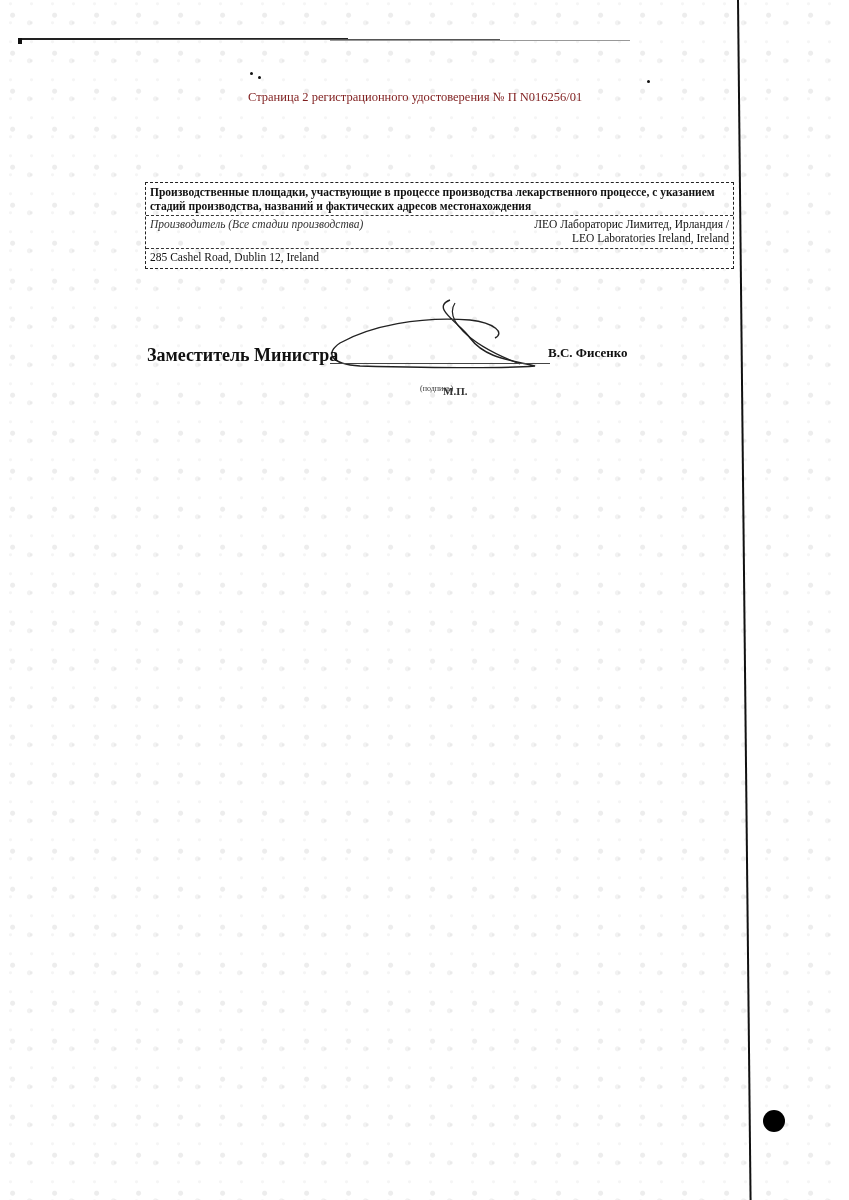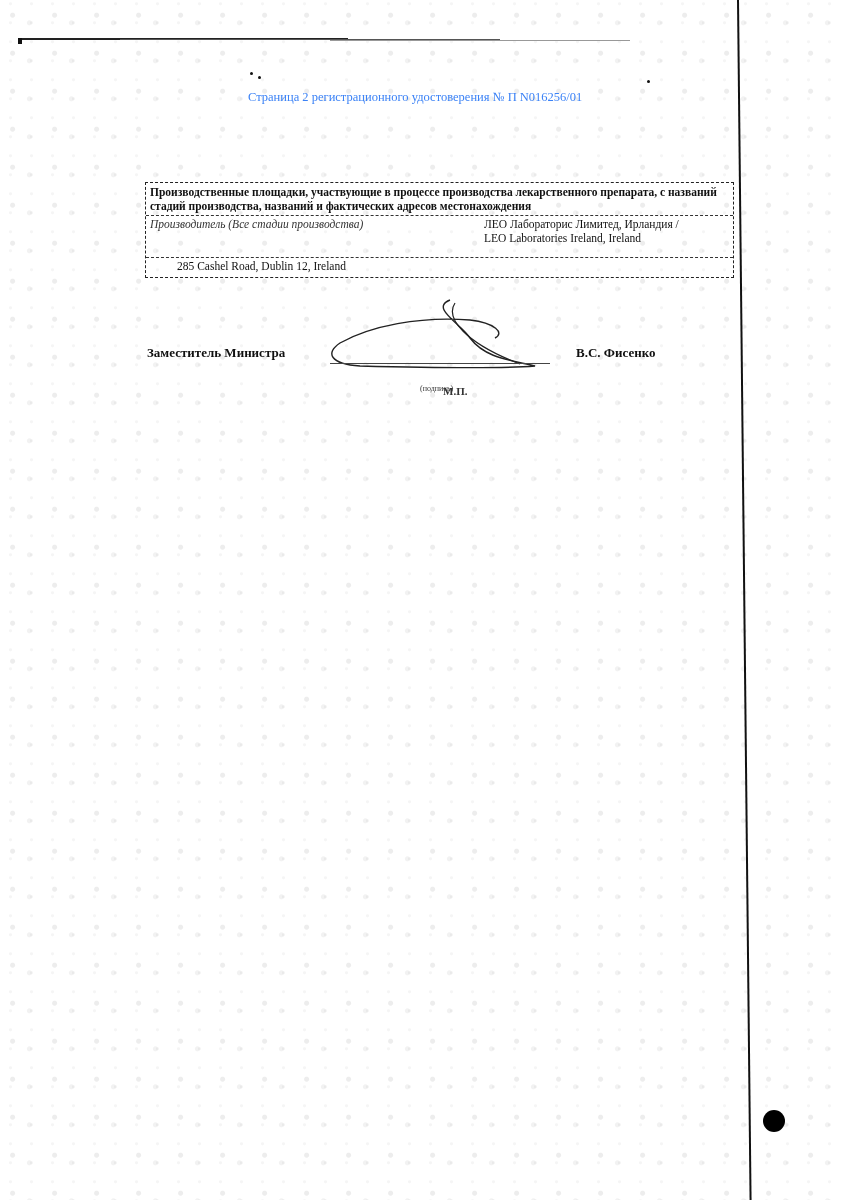--- a/index.html
+++ b/index.html
@@ -32,38 +32,38 @@
     }
     .vline {
       position: absolute; left: 737px; top: 0; width: 2px; height: 1200px; background: #111;
       transform-origin: top left; transform: rotate(-0.6deg);
     }
     .dot {
       position: absolute; left: 763px; top: 1110px; width: 22px; height: 22px; border-radius: 50%; background: #000;
     }
     .speck { position: absolute; width: 3px; height: 3px; background: #111; border-radius: 50%; }
     .page-title {
-      position: absolute; left: 248px; top: 90px; font-size: 12.5px; color: #3b82f6; white-space: nowrap;
+      position: absolute; left: 248px; top: 90px; font-size: 12.5px; color: #7f1d1d; white-space: nowrap;
     }
     .table {
       position: absolute; left: 145px; top: 182px; width: 587px;
       border: 1px dashed #222; font-size: 11.5px;
     }
     .row { border-bottom: 1px dashed #333; }
     .row:last-child { border-bottom: none; }
     .row-head { padding: 3px 4px 2px 4px; font-weight: bold; line-height: 13.5px; }
-    .row-mfr { display: flex; padding: 2px 4px 12px 4px; line-height: 13.5px; }
+    .row-mfr { display: flex; padding: 2px 4px 3px 4px; line-height: 13.5px; }
     .row-mfr .role { width: 334px; font-style: italic; color: #333; }
-    .row-mfr .name { flex: 1; }
-    .row-addr { padding: 2px 4px 3px 4px; line-height: 13.5px; margin-left: 27px; }
+    .row-mfr .name { flex: 1; text-align: right; }
+    .row-addr { padding: 2px 4px 3px 4px; line-height: 13.5px; }
     .sig-left {
-      position: absolute; left: 147px; top: 345px; font-size: 13px; font-weight: bold;
+      position: absolute; left: 147px; top: 345px; font-size: 18px; font-weight: bold;
     }
     .sig-right {
-      position: absolute; left: 576px; top: 345px; font-size: 13px; font-weight: bold;
+      position: absolute; left: 548px; top: 345px; font-size: 13px; font-weight: bold;
     }
     .sig-line {
       position: absolute; left: 330px; top: 363px; width: 220px; height: 1px; background: #444;
     }
     .sig-caption {
       position: absolute; left: 420px; top: 384px; font-size: 8px; color: #333;
     }
     .stamp {
       position: absolute; left: 443px; top: 385px; font-size: 11px; color: #333; font-weight: bold;
     }
@@ -82,21 +82,21 @@
 <div class="vline"></div>
 <div class="dot"></div>
 
 <div class="speck" style="left:250px;top:72px;"></div>
 <div class="speck" style="left:258px;top:76px;"></div>
 <div class="speck" style="left:647px;top:80px;"></div>
 
 <div class="page-title">Страница 2 регистрационного удостоверения № П N016256/01</div>
 
 <div class="table">
-  <div class="row row-head">Производственные площадки, участвующие в процессе производства лекарственного препарата, с названий стадий производства, названий и фактических адресов местонахождения</div>
+  <div class="row row-head">Производственные площадки, участвующие в процессе производства лекарственного процессе, с указанием стадий производства, названий и фактических адресов местонахождения</div>
   <div class="row row-mfr">
     <div class="role">Производитель (Все стадии производства)</div>
     <div class="name">
       <div>ЛЕО Лабораторис Лимитед, Ирландия /</div>
       <div>LEO Laboratories Ireland, Ireland</div>
     </div>
   </div>
   <div class="row row-addr">285 Cashel Road, Dublin 12, Ireland</div>
 </div>
 

